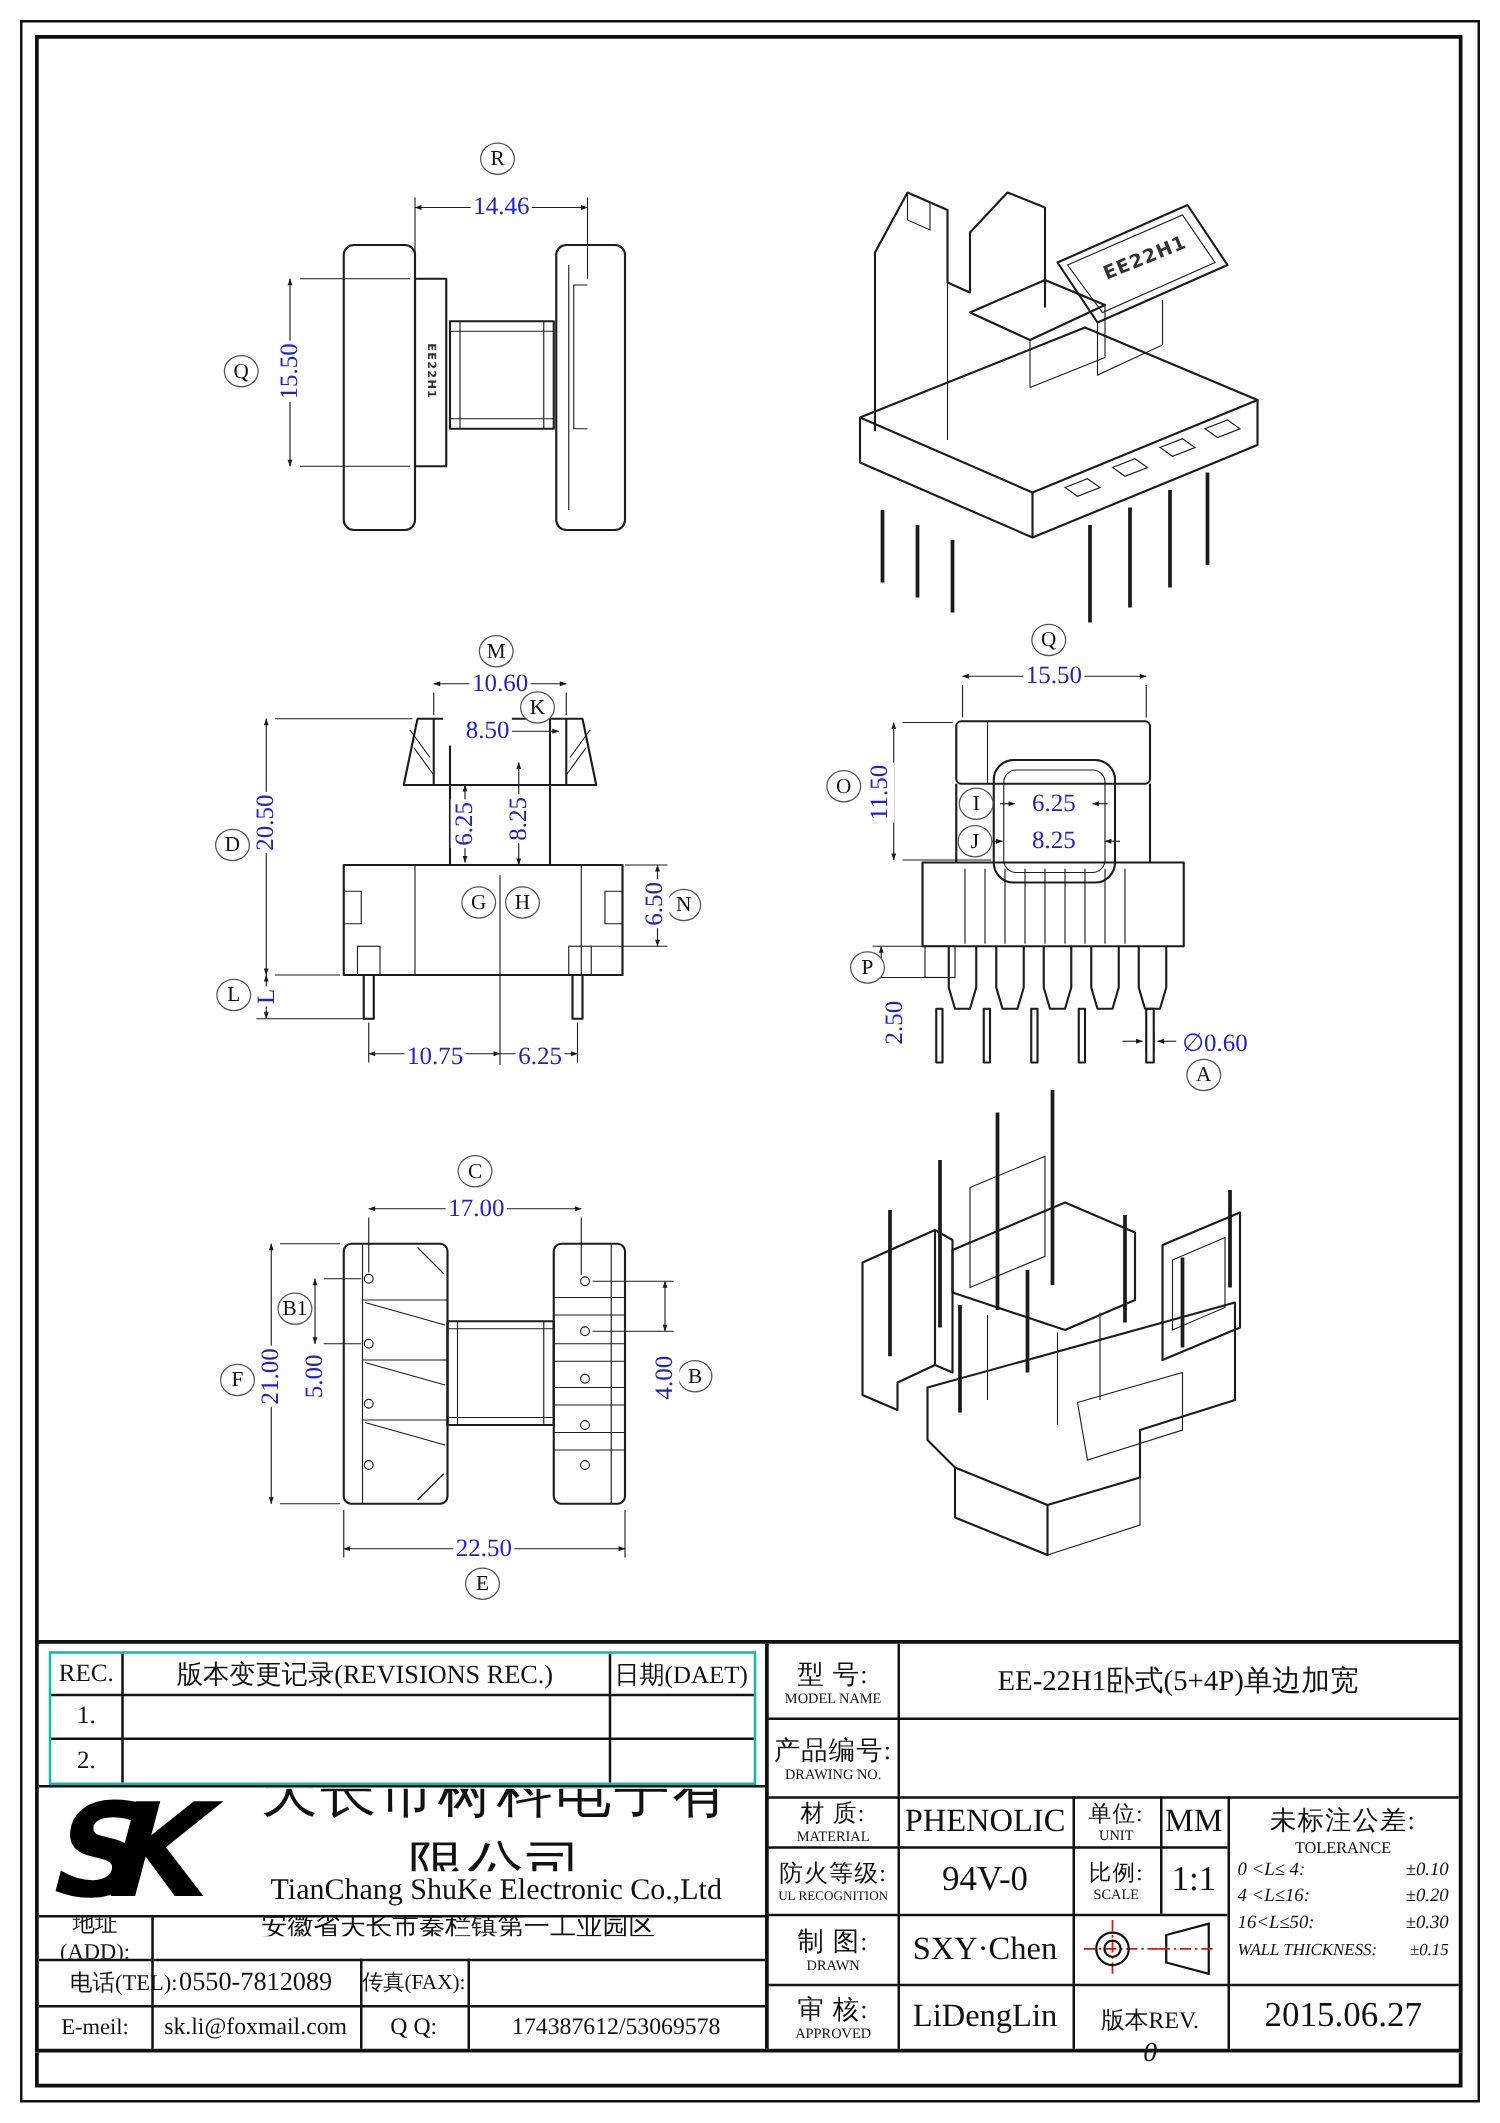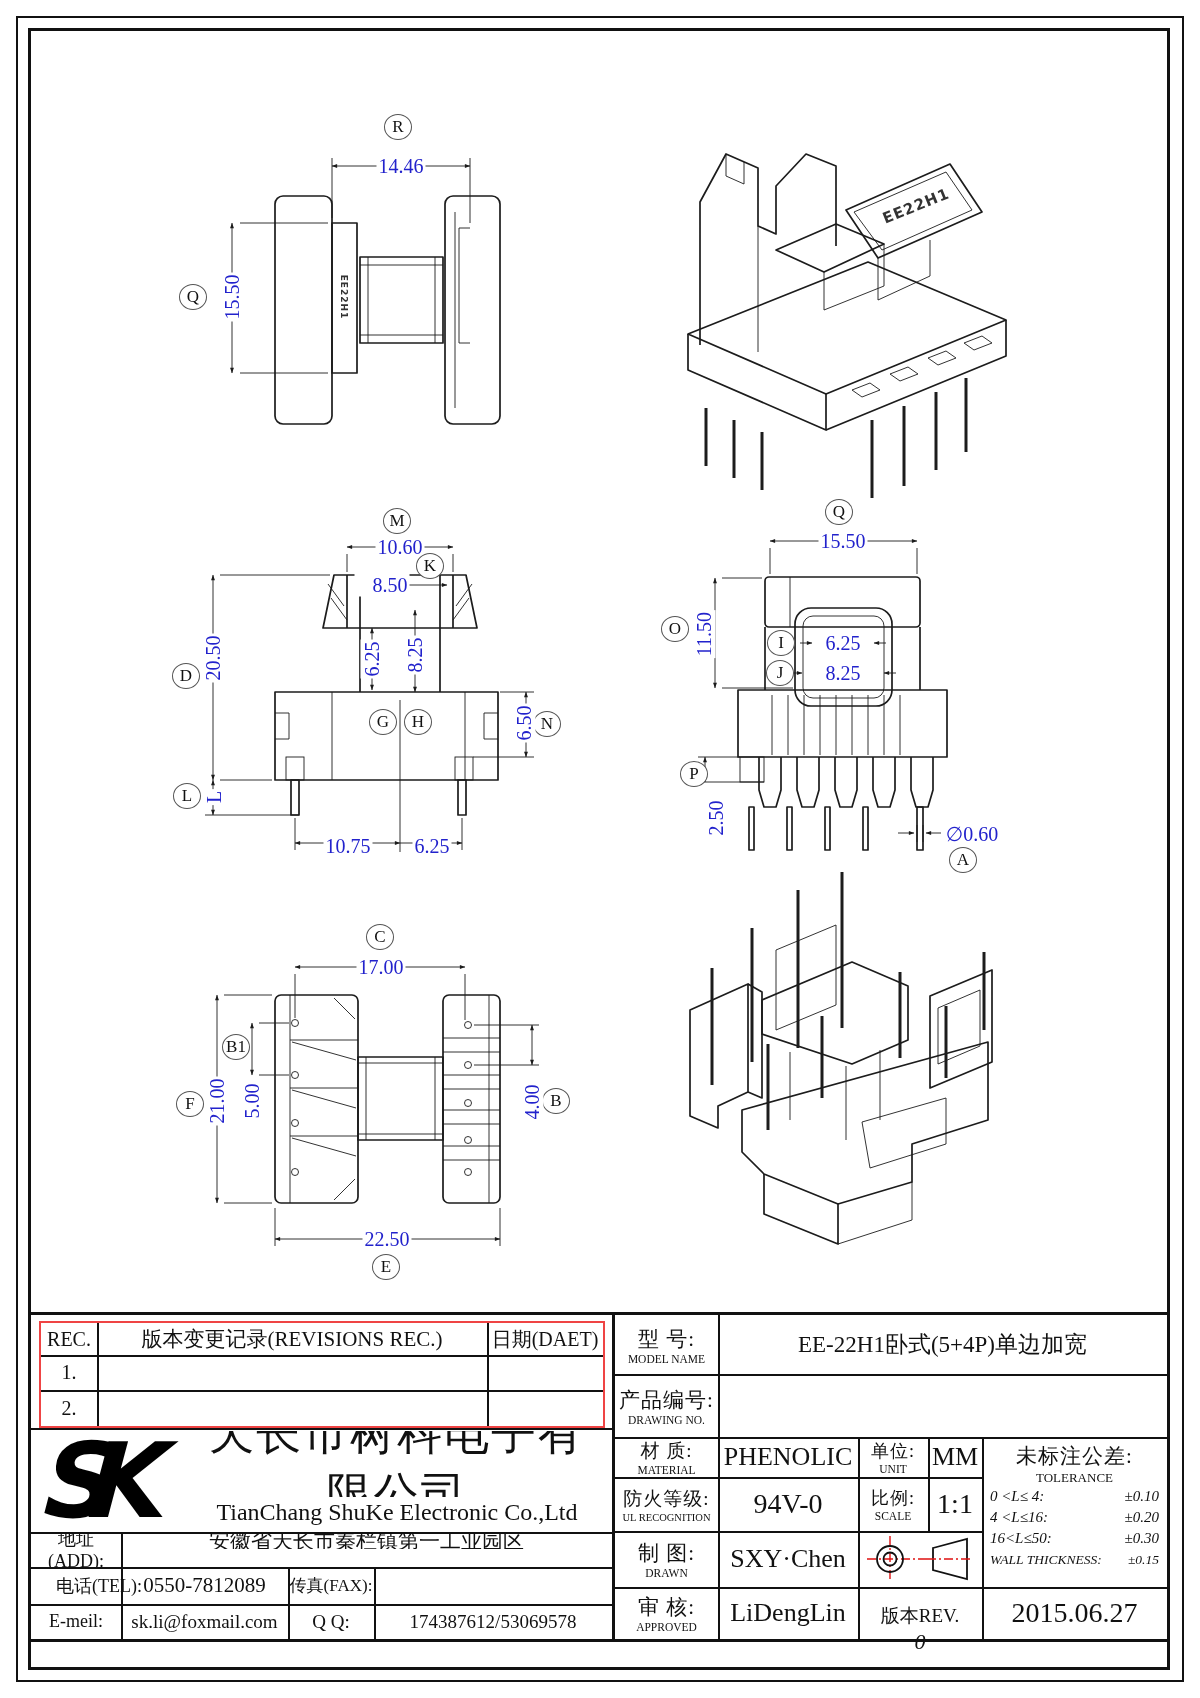--- a/index.html
+++ b/index.html
@@ -21,21 +21,21 @@
   
   #titleblock{position:absolute;left:28px;top:1312px;width:1142px;height:330px;box-sizing:border-box;
        border:3px solid #111;background:#fff;}
   .vline{position:absolute;background:#111;width:2px;}
   .hline{position:absolute;background:#111;height:2px;}
   .cell{position:absolute;display:flex;flex-direction:column;align-items:center;justify-content:center;
        text-align:center;box-sizing:border-box;overflow:hidden;}
   .cn{font-size:21px;letter-spacing:1px;}
   .en{font-size:11.5px;letter-spacing:0;}
   .big{font-size:26px;}
-  .rec-box{position:absolute;left:8px;top:6px;width:566px;height:107px;border:2px solid #ef4444;box-sizing:border-box;}
+  .rec-box{position:absolute;left:8px;top:6px;width:566px;height:107px;border:2px solid #14b8a6;box-sizing:border-box;}
   .logo{position:absolute;left:14px;top:118px;width:150px;height:100px;
        font-family:"DejaVu Sans",sans-serif;font-weight:900;font-style:italic;font-size:104px;
        letter-spacing:-0.30em;line-height:96px;transform:skewX(-4deg);color:#000;}
   .tolrow{display:flex;justify-content:space-between;width:100%;padding:0 8px;box-sizing:border-box;
        font-style:italic;font-size:15px;line-height:21px;}
 </style>
 </head>
 <body>
 
 <div id="page">

